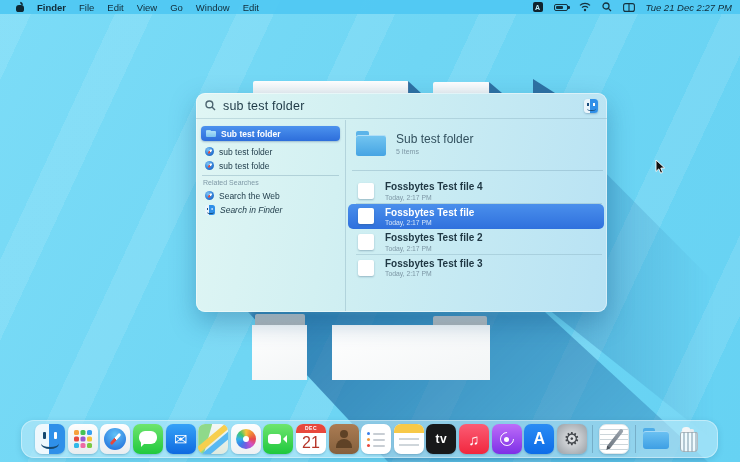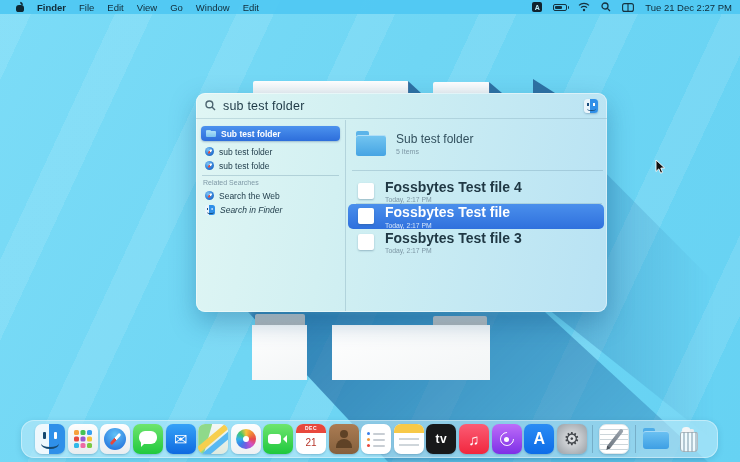--- a/index.html
+++ b/index.html
@@ -29,21 +29,21 @@
   .apple{position:relative;width:8px;height:9px;}
   .apple::before{content:"";position:absolute;left:0;top:2px;width:8px;height:7px;background:#0e2833;border-radius:3px 3px 2.6px 2.6px;}
   .apple::after{content:"";position:absolute;left:3.5px;top:-1px;width:3px;height:3px;background:#0e2833;border-radius:0 100% 0 100%;transform:rotate(10deg);}
   .mb-right{margin-left:auto;display:flex;align-items:center;gap:11px;padding-right:8px;}
   .kb-a{width:10px;height:10px;background:#10232e;color:#bfeffb;font-size:7px;font-weight:700;
     display:flex;align-items:center;justify-content:center;border-radius:2px;}
   .battery{position:relative;width:14px;height:7px;border:1px solid #15323f;border-radius:2px;}
   .battery::before{content:"";position:absolute;left:1px;top:1px;bottom:1px;width:7px;background:#15323f;border-radius:1px;}
   .battery::after{content:"";position:absolute;right:-3px;top:1.5px;width:1.5px;height:3px;background:#15323f;border-radius:0 1px 1px 0;}
   .mb-ico svg{display:block;}
-  .clock{white-space:nowrap;}
+  .clock{white-space:nowrap;font-style:italic;}
   
   .spotlight{position:absolute;left:196px;top:93px;width:411px;height:219px;border-radius:9px;z-index:20;
     background:linear-gradient(102deg,#e0f6f4 0%,#d2f0f2 35%,#b7e2f4 100%);
     box-shadow:0 10px 26px rgba(20,80,130,.35), inset 0 0 0 1px rgba(255,255,255,.45);}
   .sp-search{position:absolute;left:0;top:0;width:100%;height:26px;display:flex;align-items:center;
     padding:0 9px;border-bottom:1px solid rgba(110,150,170,.28);}
   .sp-query{margin-left:7px;font-size:12.5px;color:#1d3845;letter-spacing:.2px;flex:1;}
   .sp-vdiv{position:absolute;left:149px;top:27px;bottom:1px;width:1px;background:rgba(110,150,170,.30);}
   
   .sp-side{position:absolute;left:0;top:27px;width:149px;bottom:0;font-size:8.5px;color:#24404e;}
@@ -70,21 +70,21 @@
   .pv-folder::before{content:"";position:absolute;left:0;top:0;width:13px;height:6px;background:#5cb4e9;border-radius:2px 2px 0 0;}
   .pv-folder::after{content:"";position:absolute;left:0;top:3.5px;width:30px;height:21px;background:linear-gradient(#74c6f1,#46a4e3);border-radius:2.5px;box-shadow:inset 0 1px 0 rgba(255,255,255,.45);}
   .pv-title{position:absolute;left:50px;top:12px;font-size:12px;color:#32505e;}
   .pv-sub{position:absolute;left:50px;top:28px;font-size:7px;color:#7e98a6;}
   .pv-div{position:absolute;left:6px;top:50px;right:4px;height:1px;background:rgba(110,150,170,.32);}
   .files{position:absolute;left:2px;top:58px;right:3px;}
   .frow{position:relative;height:25.6px;display:flex;align-items:center;padding-left:10px;}
   .frow:not(.sel):not(:last-child)::after{content:"";position:absolute;left:8px;right:2px;bottom:0;height:1px;background:rgba(120,158,175,.30);}
   .doc{width:16px;height:16px;background:#fff;border-radius:2px;box-shadow:0 1px 2px rgba(40,80,110,.35);flex:0 0 auto;}
   .ftext{margin-left:11px;display:flex;flex-direction:column;}
-  .fname{font-size:14px;font-weight:700;color:#203844;}
+  .fname{font-size:10px;font-weight:700;color:#203844;}
   .fmeta{font-size:6.8px;color:#7d97a5;margin-top:1.5px;}
   .frow.sel{background:linear-gradient(#4a8fec,#2f70dd);border-radius:5px;}
   .frow.sel .fname{color:#fff;}
   .frow.sel .fmeta{color:#d6e6f9;}
   .finder-badge{position:absolute;right:9px;top:6px;width:14px;height:14px;border-radius:3.5px;overflow:hidden;
     background:linear-gradient(to right,#eaf5fc 0 45%,#2f8fe8 45% 100%);box-shadow:0 1px 2px rgba(30,70,110,.3);}
   .finder-badge::before{content:"";position:absolute;left:3px;top:4px;width:1.6px;height:3.4px;background:#1b4f7e;box-shadow:6px 0 0 #fff;}
   .finder-badge::after{content:"";position:absolute;left:2.5px;top:7px;width:9px;height:4px;border-bottom:1.2px solid #1b4f7e;border-radius:50%;}
   
   .dock{position:absolute;left:21px;right:22px;top:420px;height:38px;border-radius:13px;z-index:40;
@@ -120,21 +120,21 @@
   .pin{position:absolute;left:5px;top:5px;width:20px;height:20px;border-radius:50%;
     background:conic-gradient(#f6c33c,#ef8535,#e8474b,#d052c5,#7b5ae0,#3a7de8,#35b1e8,#43c46a,#f6c33c);}
   .pin::after{content:"";position:absolute;left:7px;top:7px;width:6px;height:6px;border-radius:50%;background:#fff;}
   
   .dk-facetime{background:linear-gradient(#6ee56e,#1fc83d);}
   .cam{position:absolute;left:5px;top:10px;width:13px;height:10px;background:#fff;border-radius:3px;}
   .cam::after{content:"";position:absolute;right:-6px;top:1px;width:0;height:0;border:4px solid transparent;border-right-color:#fff;}
   
   .dk-calendar{background:#fff;overflow:hidden;text-align:center;}
   .cal-top{position:absolute;left:0;top:0;width:100%;height:9px;background:#e8483c;color:#fff;font-size:5px;font-weight:700;line-height:9px;letter-spacing:.5px;}
-  .cal-day{position:absolute;left:0;top:9px;width:100%;font-size:10px;color:#b63428;font-weight:400;line-height:20px;}
+  .cal-day{position:absolute;left:0;top:9px;width:100%;font-size:16px;color:#b63428;font-weight:400;line-height:20px;}
   
   .dk-contacts{background:linear-gradient(#ab7c53,#85603d);}
   .dk-contacts::before{content:"";position:absolute;left:11px;top:6px;width:8px;height:8px;border-radius:50%;background:#5f4226;}
   .dk-contacts::after{content:"";position:absolute;left:7px;top:15px;width:16px;height:9px;border-radius:8px 8px 0 0;background:#5f4226;}
   
   .dk-reminders{background:#fff;}
   .rem-dot{position:absolute;left:6px;top:8px;width:3px;height:3px;border-radius:50%;background:#3a7de8;box-shadow:0 6px 0 #f29a38,0 12px 0 #e8483c;}
   .rem-bar{position:absolute;left:12px;top:8.5px;width:12px;height:2px;border-radius:1px;background:#c8ced4;box-shadow:0 6px 0 #c8ced4,0 12px 0 #c8ced4;}
   
   .dk-notes{background:#fff;overflow:hidden;}
@@ -277,20 +277,27 @@
         <div class="frow sel">
           <span class="doc"></span>
           <span class="ftext">
               <span class="fname">Fossbytes Test file</span>
               <span class="fmeta">Today, 2:17 PM</span>
             </span>
         </div>
         <div class="frow">
           <span class="doc"></span>
           <span class="ftext">
+              <span class="fname">Fossbytes Test file 2</span>
+              <span class="fmeta">Today, 2:17 PM</span>
+            </span>
+        </div>
+        <div class="frow">
+          <span class="doc"></span>
+          <span class="ftext">
               <span class="fname">Fossbytes Test file 3</span>
               <span class="fmeta">Today, 2:17 PM</span>
             </span>
         </div>
       </div>
     </div>
   </div>
 
   <div class="dock">
     <div class="dk dk-finder"></div>

